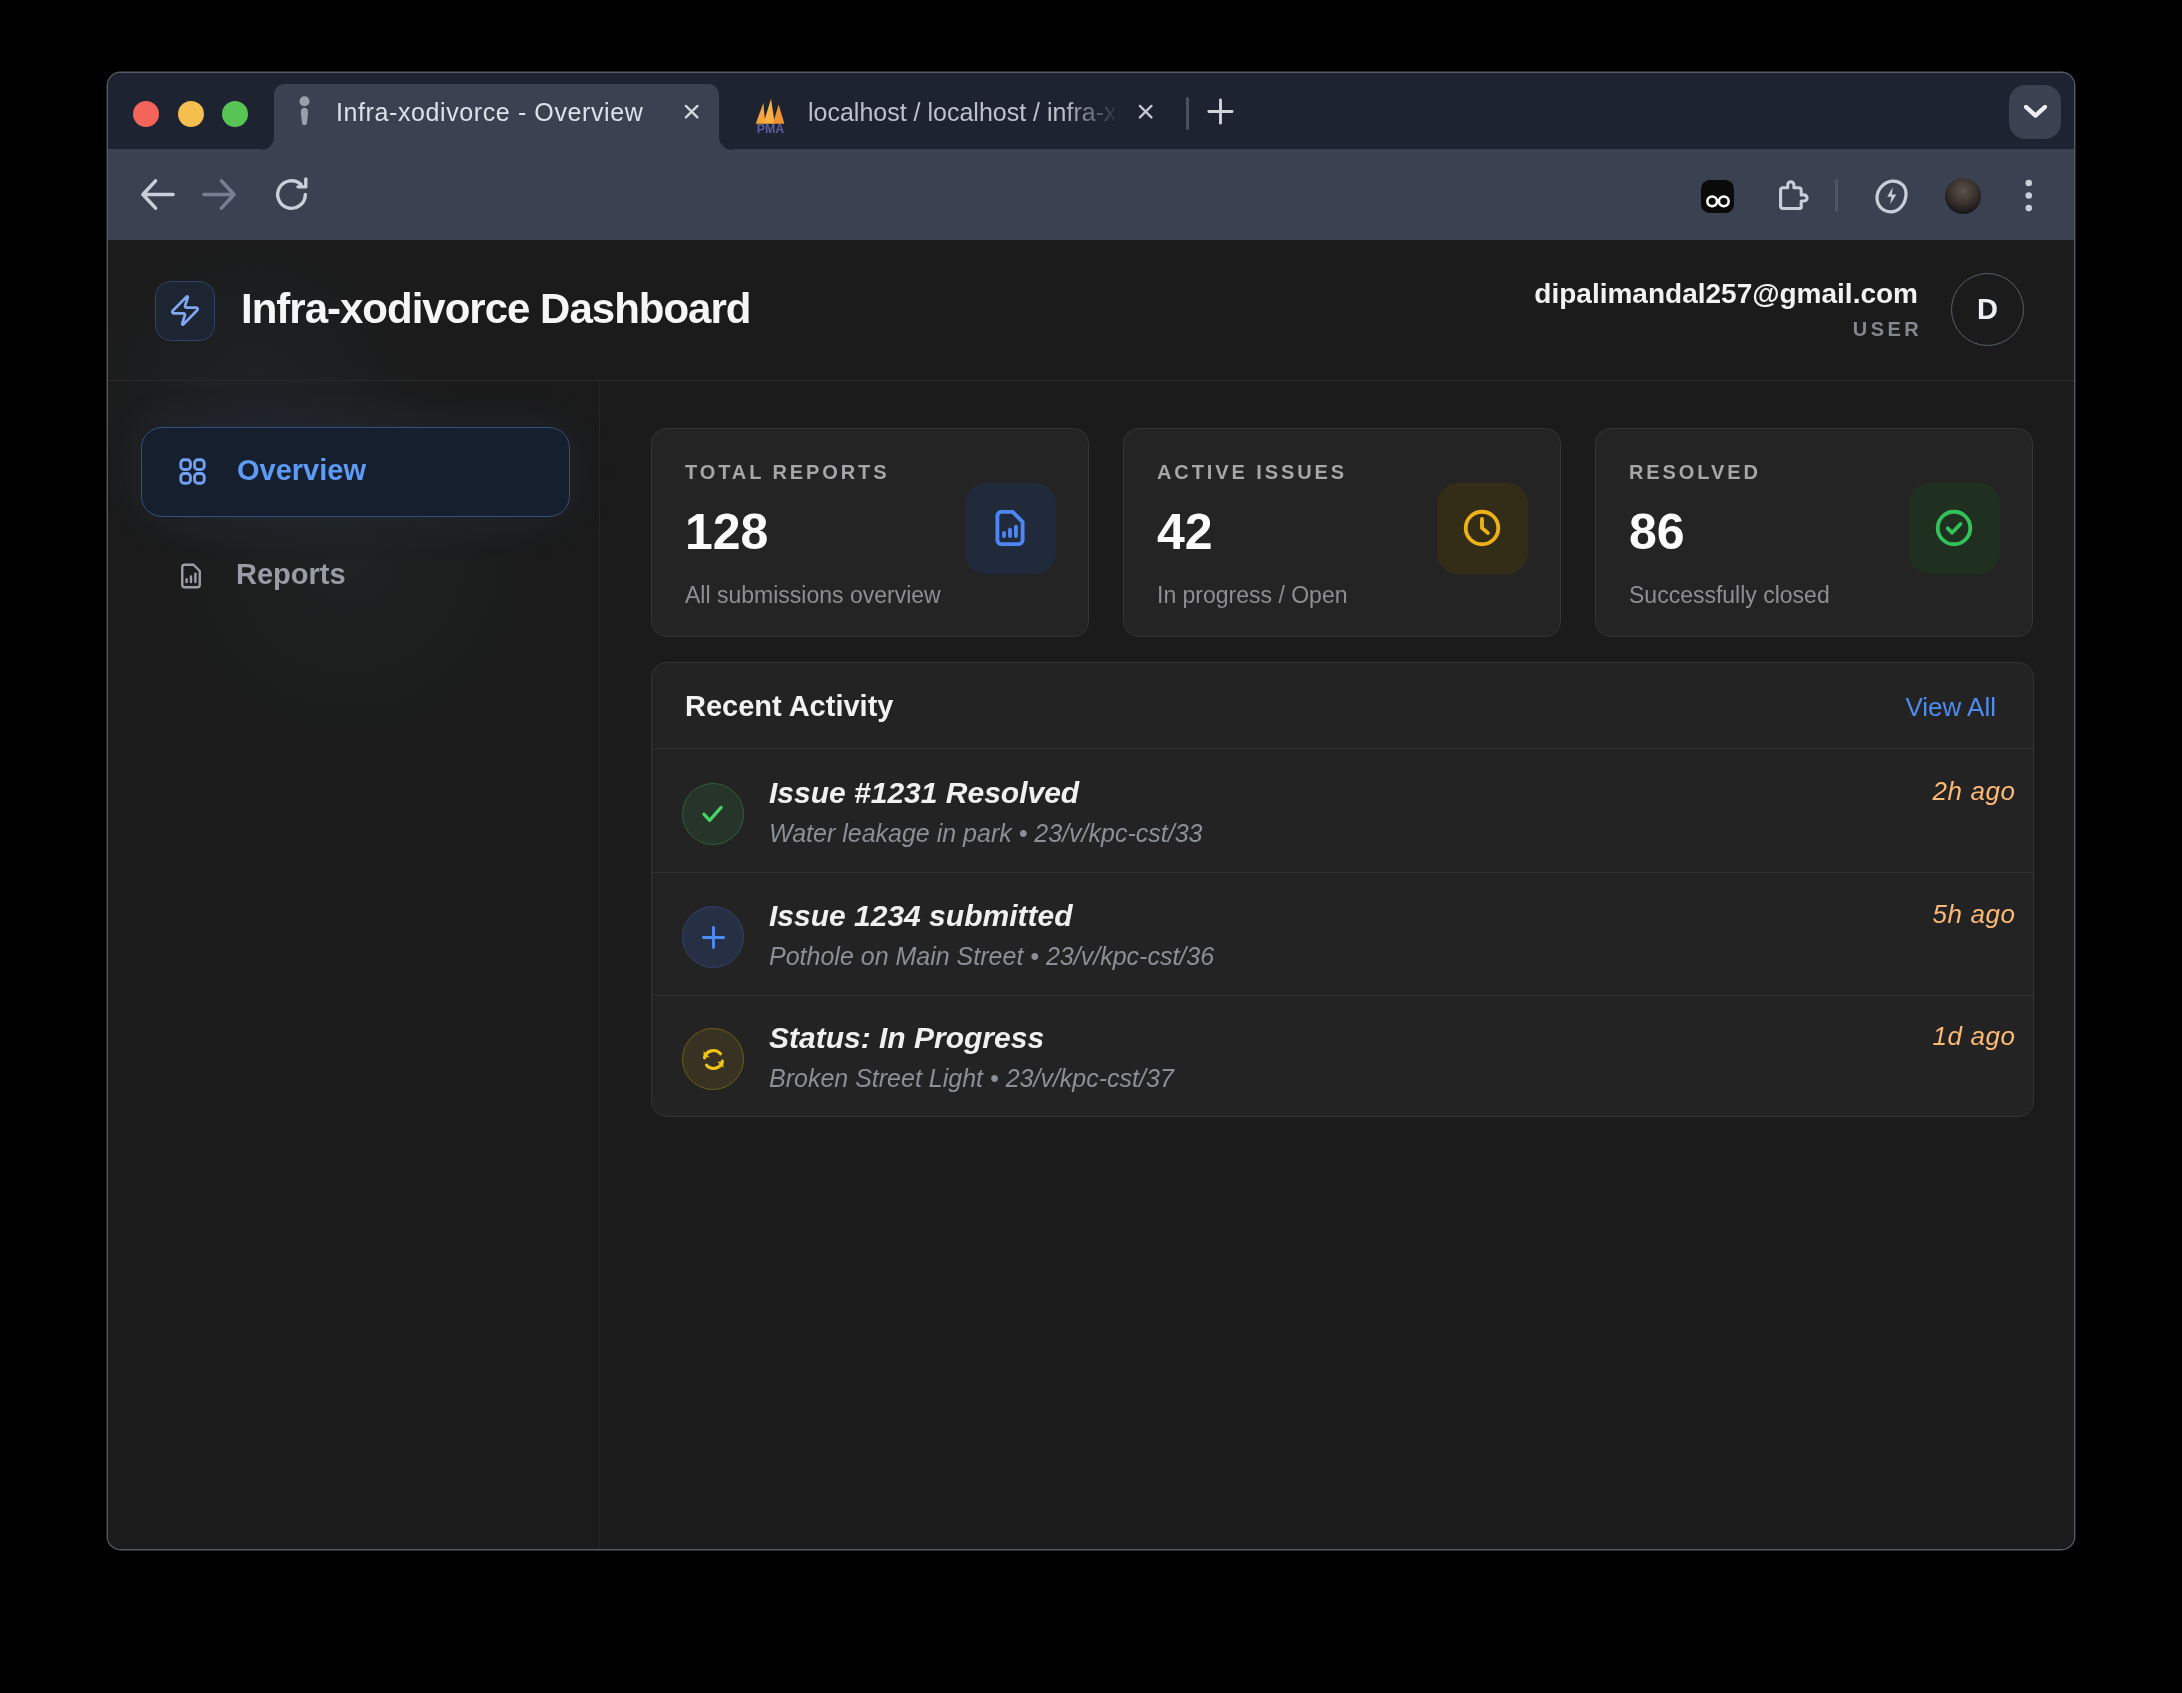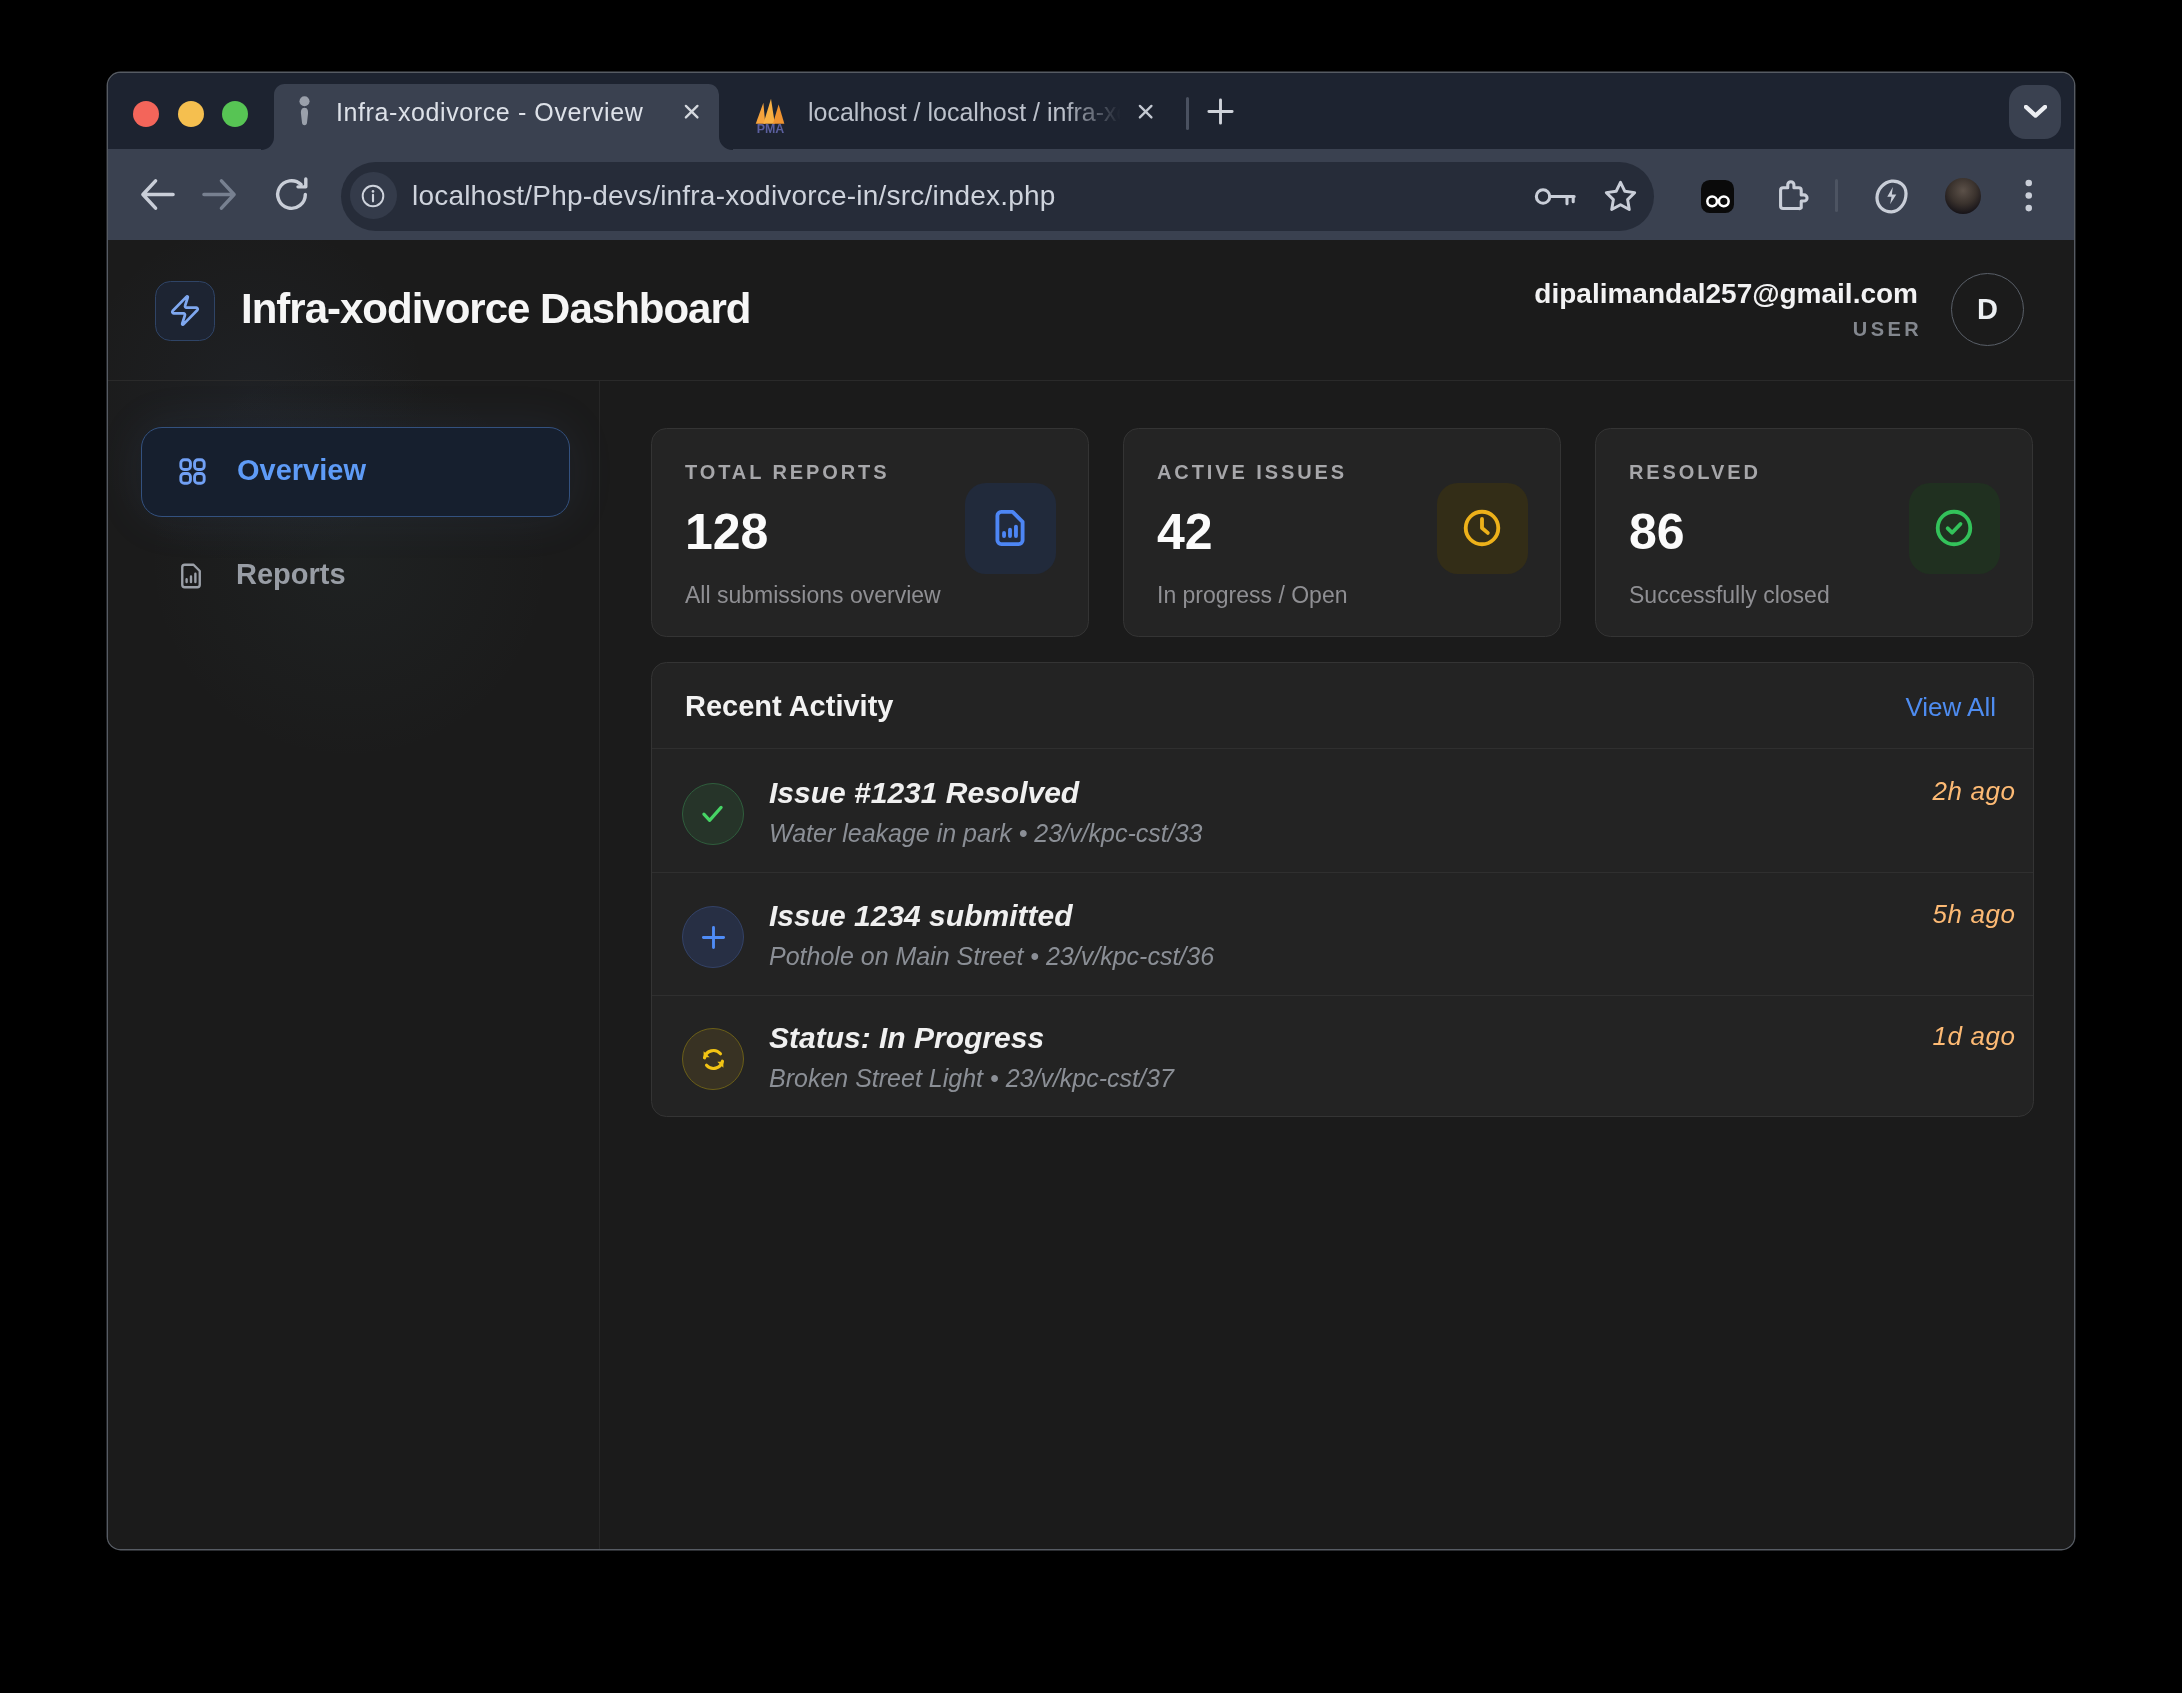--- a/index.html
+++ b/index.html
@@ -117,37 +117,20 @@
     <svg class="abs" style="left:31px;top:28px" width="37" height="35" viewBox="0 0 38 36">
         <path d="M17 4 L4 18 L17 32 M5 18 H35" stroke="#c9ced8" stroke-width="3.6" fill="none" stroke-linecap="round" stroke-linejoin="round"></path>
       </svg>
     <svg class="abs" style="left:93px;top:28px" width="37" height="35" viewBox="0 0 38 36">
         <path d="M21 4 L34 18 L21 32 M33 18 H3" stroke="#778090" stroke-width="3.6" fill="none" stroke-linecap="round" stroke-linejoin="round"></path>
       </svg>
     <svg class="abs" style="left:164px;top:26px" width="39" height="39" viewBox="0 0 24 24">
         <path d="M20.5 12 a8.5 8.5 0 1 1 -2.6 -6.1" stroke="#c9ced8" stroke-width="2.1" fill="none" stroke-linecap="round"></path>
         <path d="M20.8 2.5 V7.3 H16" stroke="#c9ced8" stroke-width="2.1" fill="none" stroke-linecap="round" stroke-linejoin="round"></path>
       </svg>
-    <div id="urlpill">
-      <div id="icircle">
-        <svg class="abs" style="left:11.6px;top:11.6px" width="24" height="24" viewBox="0 0 27 27">
-          <circle cx="13.5" cy="13.5" r="11.6" stroke="#ced3dc" stroke-width="2.2" fill="none"></circle>
-          <path d="M13.5 12.2 V19.5" stroke="#ced3dc" stroke-width="2.4" stroke-linecap="round"></path>
-          <circle cx="13.5" cy="8.3" r="1.5" fill="#ced3dc"></circle>
-        </svg>
-      </div>
-      <div id="urltext">localhost/Php-devs/infra-xodivorce-in/src/index.php</div>
-      <svg class="abs" style="left:1192px;top:18.3px" width="45" height="33" viewBox="0 0 47 34">
-        <circle cx="10.5" cy="17" r="7" stroke="#c9ced8" stroke-width="3.2" fill="none"></circle>
-        <path d="M17.5 17 H43 M35.5 17 V24.5 M42 17 V22.5" stroke="#c9ced8" stroke-width="3.2" fill="none" stroke-linecap="round"></path>
-      </svg>
-      <svg class="abs" style="left:1261px;top:16.4px" width="37" height="37" viewBox="0 0 24 24">
-        <path d="M12 2.8 L14.8 8.6 L21.2 9.5 L16.6 14 L17.7 20.4 L12 17.3 L6.3 20.4 L7.4 14 L2.8 9.5 L9.2 8.6 Z" stroke="#c9ced8" stroke-width="1.9" fill="none" stroke-linejoin="round"></path>
-      </svg>
-    </div>
     <div class="abs" style="left:1593px;top:31px;width:33px;height:33px;background:#0a0a0a;border-radius:8.7px;">
       <svg class="abs" style="left:0;top:0" width="33" height="33" viewBox="0 0 34 34">
         <circle cx="11.5" cy="22" r="5" stroke="#fff" stroke-width="2.6" fill="none"></circle>
         <circle cx="23.5" cy="22" r="5" stroke="#fff" stroke-width="2.6" fill="none"></circle>
       </svg>
     </div>
     <svg class="abs" style="left:1663px;top:28px" width="39" height="39" viewBox="0 0 24 24">
       <path d="M10.3 4.8 a1.9 1.9 0 0 1 3.8 0 V6.6 H17.1 A1.5 1.5 0 0 1 18.6 8.1 V11 h1.7 a1.9 1.9 0 0 1 0 3.8 H18.6 v4.1 A1.5 1.5 0 0 1 17.1 19.4 H7.4 A1.5 1.5 0 0 1 5.9 17.9 V8.1 A1.5 1.5 0 0 1 7.4 6.6 h2.9 Z" stroke="#c9ced8" stroke-width="1.9" fill="none" stroke-linejoin="round"></path>
     </svg>
     <div class="abs" style="left:1727px;top:30px;width:2.9px;height:33px;background:#4d5462;border-radius:1.9px"></div>

